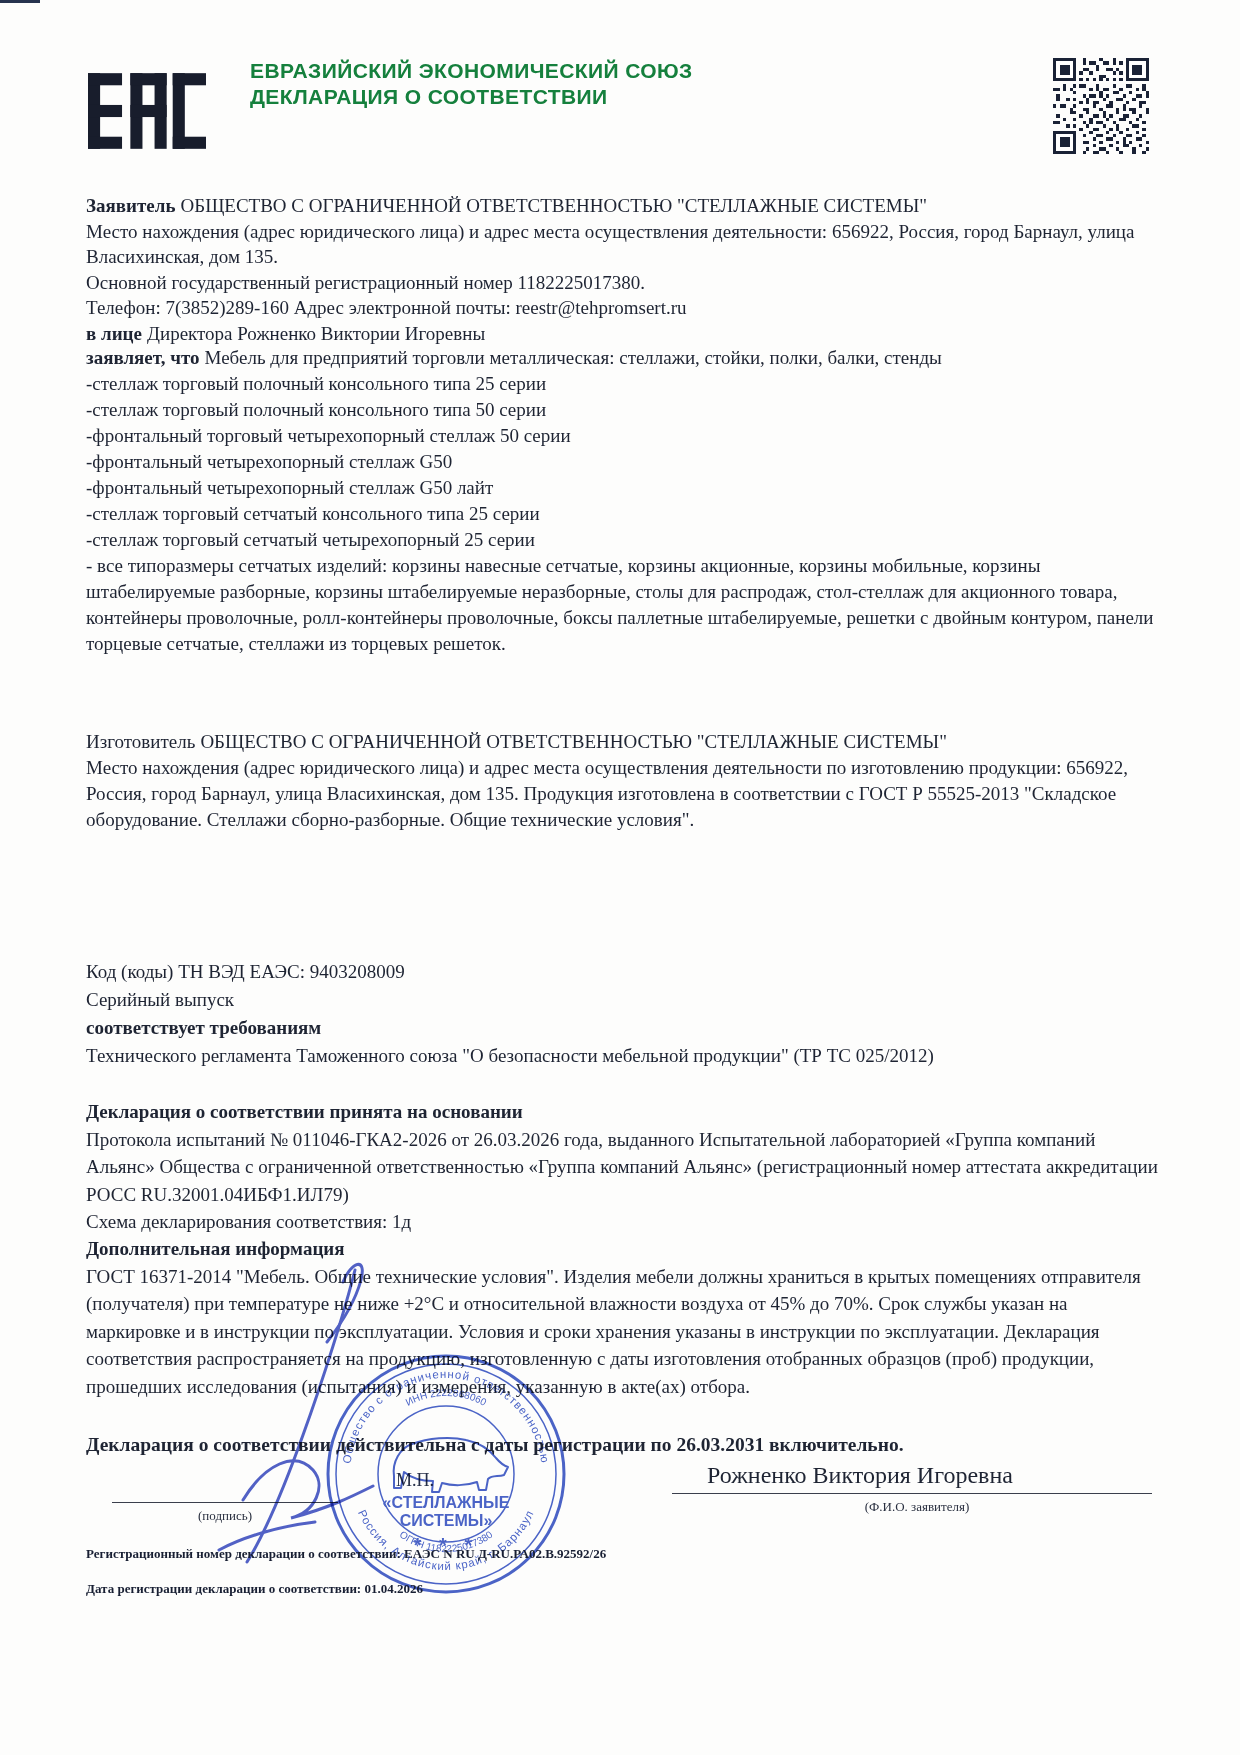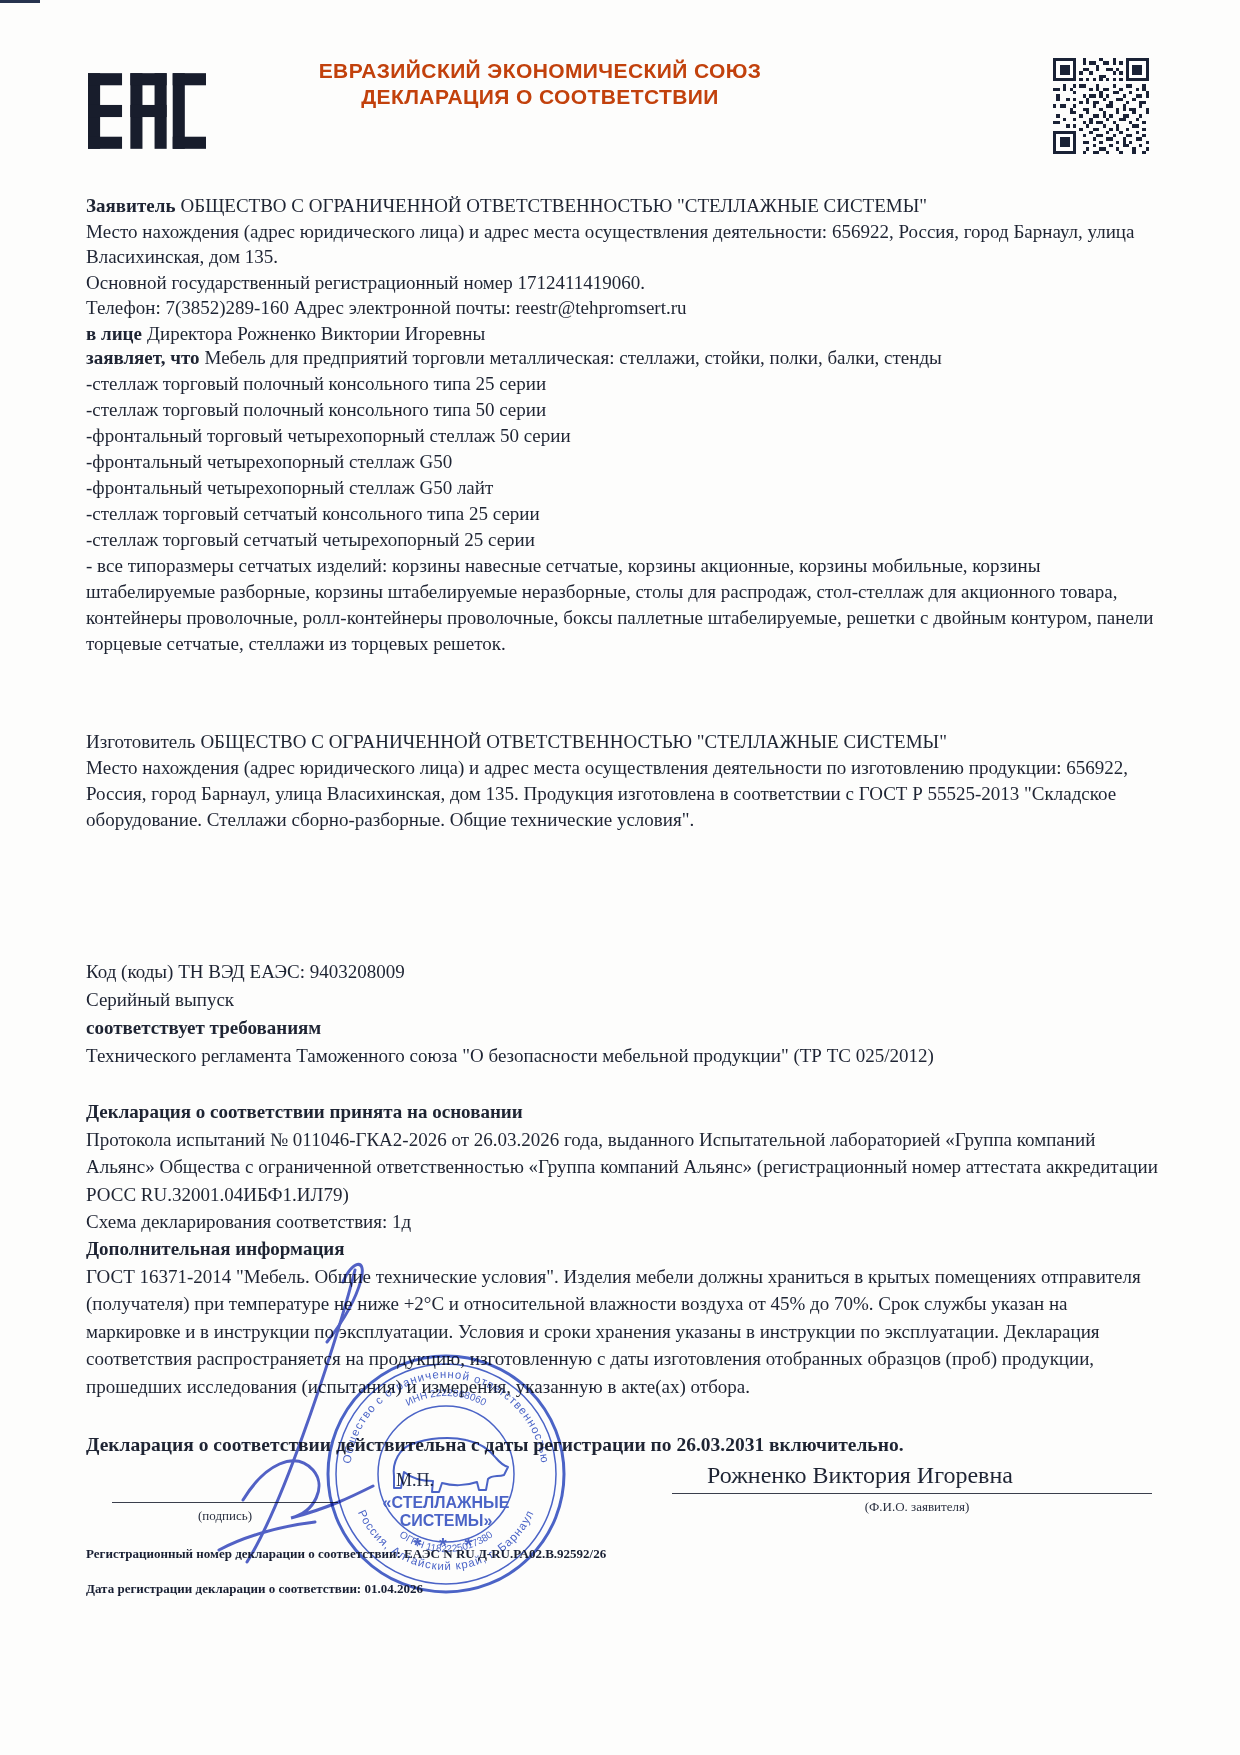--- a/index.html
+++ b/index.html
@@ -5,23 +5,23 @@
   html,body{margin:0;padding:0;}
   body{
     width:1240px;height:1755px;position:relative;background:#fdfdfc;
     font-family:"Liberation Serif", serif;color:#1e2433;overflow:hidden;
   }
   .abs{position:absolute;}
   p{margin:0;}
   .scan-mark{position:absolute;left:0;top:0;width:40px;height:3px;background:#27334e;}
   
   .eac-logo{left:88px;top:62px;width:118px;height:98px;}
-  .doc-title{left:250px;top:58px;width:580px;text-align:center;
+  .doc-title{left:250px;top:58px;width:580px;
     font-family:"Liberation Sans", sans-serif;font-weight:bold;font-size:21px;
-    line-height:26px;color:#c2410c;letter-spacing:.4px;}
+    line-height:26px;color:#15803d;letter-spacing:.4px;}
   .qr{left:1053px;top:56px;width:96px;height:100px;shape-rendering:crispEdges;}
   
   .tb{left:86px;width:1076px;font-size:19px;line-height:25.5px;}
   .lh26{line-height:26px;}
   .lh28{line-height:28px;}
   .lh275{line-height:27.5px;}
   b.lead{margin-right:5px;}
   .bold{font-weight:bold;}
   
   .fio-name{left:660px;top:1462px;width:400px;text-align:center;font-size:24px;}
@@ -210,21 +210,21 @@
       <rect x="16" y="28" width="1" height="1"></rect>
       <rect x="20" y="28" width="1" height="1"></rect>
       <rect x="24" y="28" width="1" height="1"></rect>
       <rect x="27" y="28" width="1" height="1"></rect>
   </g>
 </svg>
 
 <div class="abs tb" style="top:193px;">
   <p><b class="lead">Заявитель</b><span>ОБЩЕСТВО С ОГРАНИЧЕННОЙ ОТВЕТСТВЕННОСТЬЮ "СТЕЛЛАЖНЫЕ СИСТЕМЫ"</span></p>
   <p>Место нахождения (адрес юридического лица) и адрес места осуществления деятельности: 656922, Россия, город Барнаул, улица Власихинская, дом 135.</p>
-  <p>Основной государственный регистрационный номер 1712411419060.</p>
+  <p>Основной государственный регистрационный номер 1182225017380.</p>
   <p>Телефон: 7(3852)289-160 Адрес электронной почты: reestr@tehpromsert.ru</p>
   <p><b class="lead">в лице</b><span>Директора Рожненко Виктории Игоревны</span></p>
 </div>
 
 <div class="abs tb lh26" style="top:345px;">
   <p><b class="lead">заявляет, что</b><span>Мебель для предприятий торговли металлическая: стеллажи, стойки, полки, балки, стенды</span></p>
   <p>-стеллаж торговый полочный консольного типа 25 серии</p>
   <p>-стеллаж торговый полочный консольного типа 50 серии</p>
   <p>-фронтальный торговый четырехопорный стеллаж 50 серии</p>
   <p>-фронтальный четырехопорный стеллаж G50</p>

